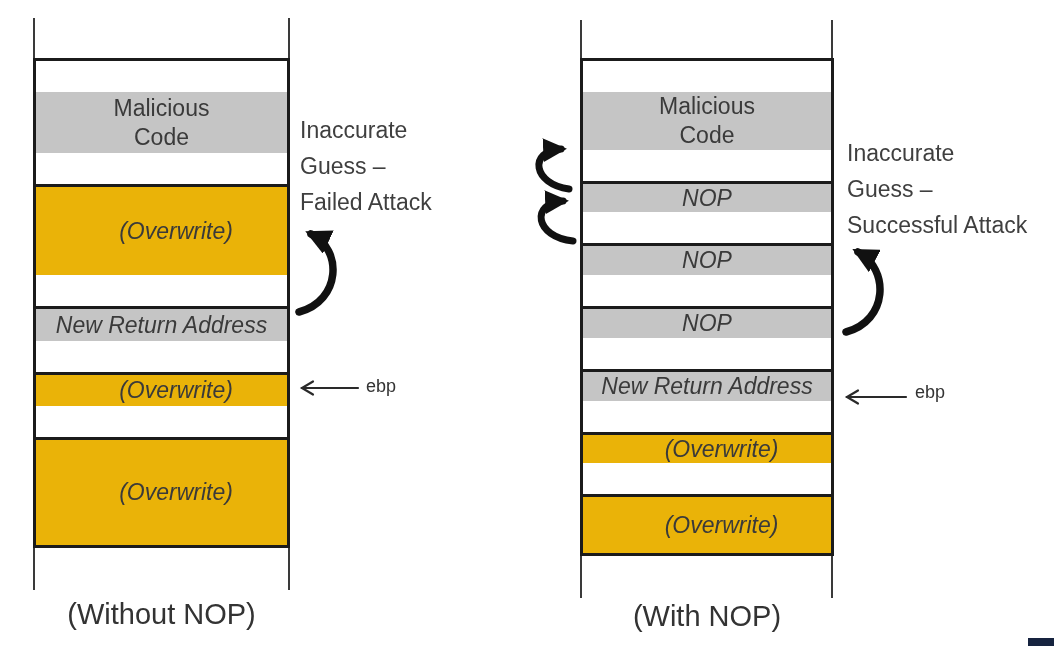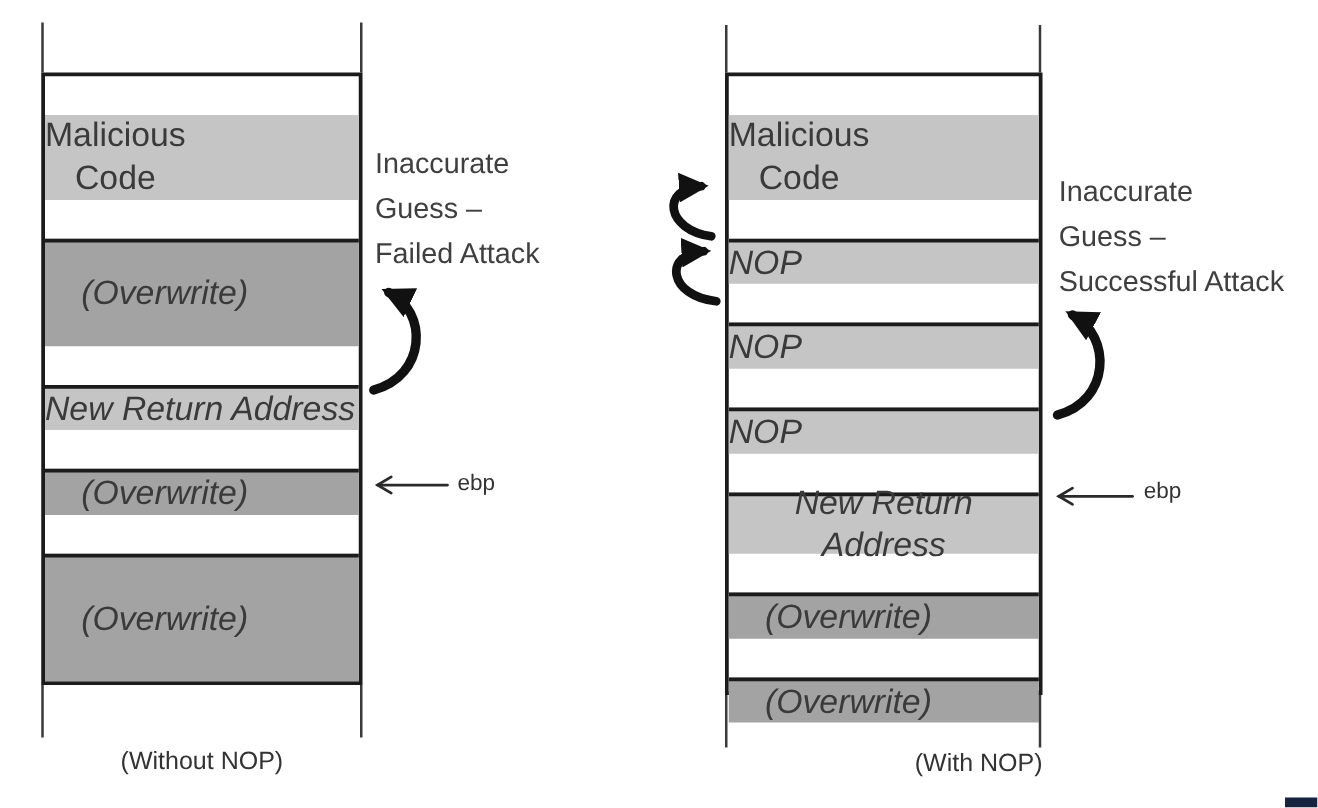--- a/index.html
+++ b/index.html
@@ -7,34 +7,34 @@
     width:1054px; height:646px; position:relative; background:#ffffff;
     font-family:"Liberation Sans", sans-serif; overflow:hidden;
     color:#383838;
   }
   .rail { position:absolute; width:2px; background:#3a3a3a; }
   .stack {
     position:absolute; box-sizing:border-box;
     border:3px solid #1b1b1b; display:flex; flex-direction:column;
   }
   .seg {
-    box-sizing:border-box; display:flex; align-items:center; 
-    text-align:center; font-size:27px; line-height:1.25; color:#3a3a3a;
+    box-sizing:border-box; display:flex; align-items:center; justify-content:center;
+    text-align:center; font-size:23px; line-height:1.25; color:#3a3a3a;
     white-space:pre-line;
     margin-top:31px;
   }
   .seg + .seg { border-top:3px solid #1b1b1b;font-style:italic; }
   .dark  { background:#c5c5c5; }
-  .light { background:#a3a3a3;padding-left:29px; }
+  .light { background:#eab308;padding-left:29px; }
   .annotation {
     position:absolute; font-size:23px; line-height:36px; color:#3f3f3f;
     white-space:pre-line;
   }
   .caption {
-    position:absolute; text-align:center; font-size:20px; color:#333333;
+    position:absolute; text-align:center; font-size:29px; color:#333333;
   }
   .ebp-label { position:absolute; font-size:18px; color:#333333; }
   #arrow-layer { position:absolute; left:0; top:0; pointer-events:none; }
   #corner-square { position:absolute; left:1028px; top:638px; width:26px; height:8px; background:#16233f; }
 </style>
 </head>
 <body>
 
 <div class="rail" style="left:33px; top:18px; height:40px;"></div>
 <div class="rail" style="left:288px; top:18px; height:40px;"></div>
@@ -71,21 +71,21 @@
   <div class="seg light" style="height:157px;"><span>(Overwrite)</span></div>
 </div>
 
 <div class="rail" style="left:580px; top:556px; height:42px;"></div>
 <div class="rail" style="left:831px; top:556px; height:42px;"></div>
 
 <div class="annotation" style="left:847px; top:135px; width:205px;">Inaccurate
 Guess –
 Successful Attack</div>
 <div class="ebp-label" style="left:915px; top:382px;">ebp</div>
-<div class="caption" style="left:580px; top:600px; width:254px;text-align:right;">(With NOP)</div>
+<div class="caption" style="left:580px; top:600px; width:254px;">(With NOP)</div>
 
 <svg id="arrow-layer" width="1054" height="646" viewBox="0 0 1054 646">
   <defs>
     <marker id="head" viewBox="0 0 10 10" refX="7.5" refY="5" markerWidth="3.4" markerHeight="3.4" orient="auto">
       <path d="M0 0 L10 5 L0 10 z" fill="#111111"></path>
     </marker>
   </defs>
 
   <path d="M 299 312 C 341 301, 343 249, 311 234" fill="none" stroke="#111111" stroke-width="7.5" stroke-linecap="round" marker-end="url(#head)"></path>
 

